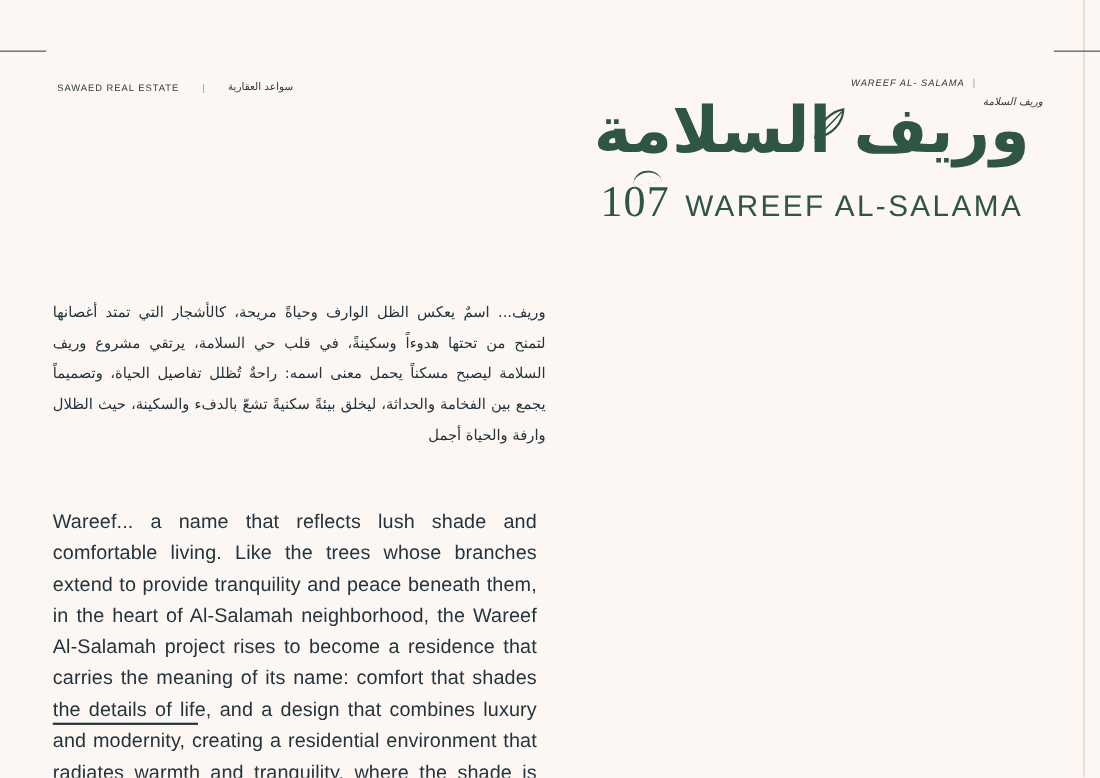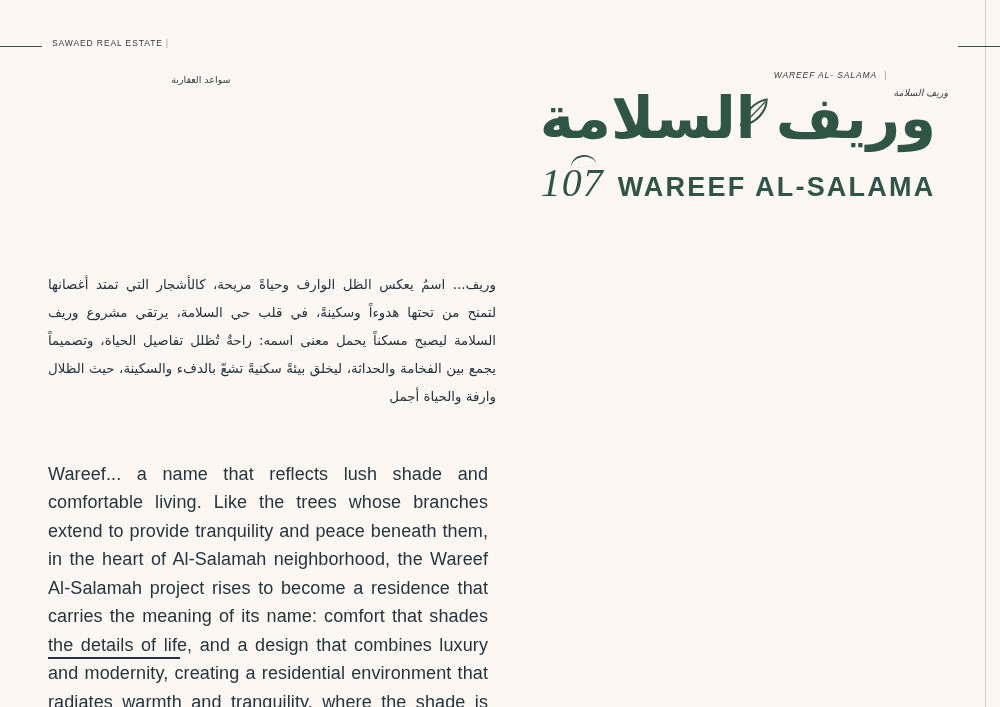--- a/index.html
+++ b/index.html
@@ -47,22 +47,22 @@
     left: 0;
     width: 42px;
     height: 1px;
     background: #2e4f42;
   }
   .header-left {
     position: absolute;
     top: 0;
     left: 52px;
     display: flex;
-    align-items: flex-start;
-    gap: 3px;
+    align-items: flex-end;
+    gap: 21px;
     white-space: nowrap;
   }
   .header-right {
     position: absolute;
     top: 13px;
     right: 52px;
     display: flex;
     align-items: center;
     gap: 7px;
     white-space: nowrap;
@@ -115,21 +115,20 @@
   .logo-sub {
     margin-top: 10px;
     display: flex;
     align-items: baseline;
     justify-content: center;
     gap: 14px;
   }
   .logo-number {
     font-family: "Liberation Serif", serif;
     font-size: 40px;
-    font-style: italic;
     font-weight: 400;
     color: #2f5547;
     letter-spacing: 1px;
     position: relative;
   }
   .logo-number::after {
     content: "";
     position: absolute;
     left: 46%;
     top: -4px;
@@ -137,21 +136,21 @@
     height: 10px;
     border-top: 2px solid #2f5547;
     border-radius: 50% 50% 0 0 / 100% 100% 0 0;
     transform: rotate(-8deg);
   }
   .logo-latin {
     font-family: "Liberation Sans", sans-serif;
     font-size: 27px;
     letter-spacing: 2.2px;
     color: #2f5547;
-    font-weight: 700;
+    font-weight: 400;
   }
   .leaf-mark {
     position: absolute;
     top: 8px;
     right: 168px;
     width: 34px;
     height: 34px;
     pointer-events: none;
   }
 

